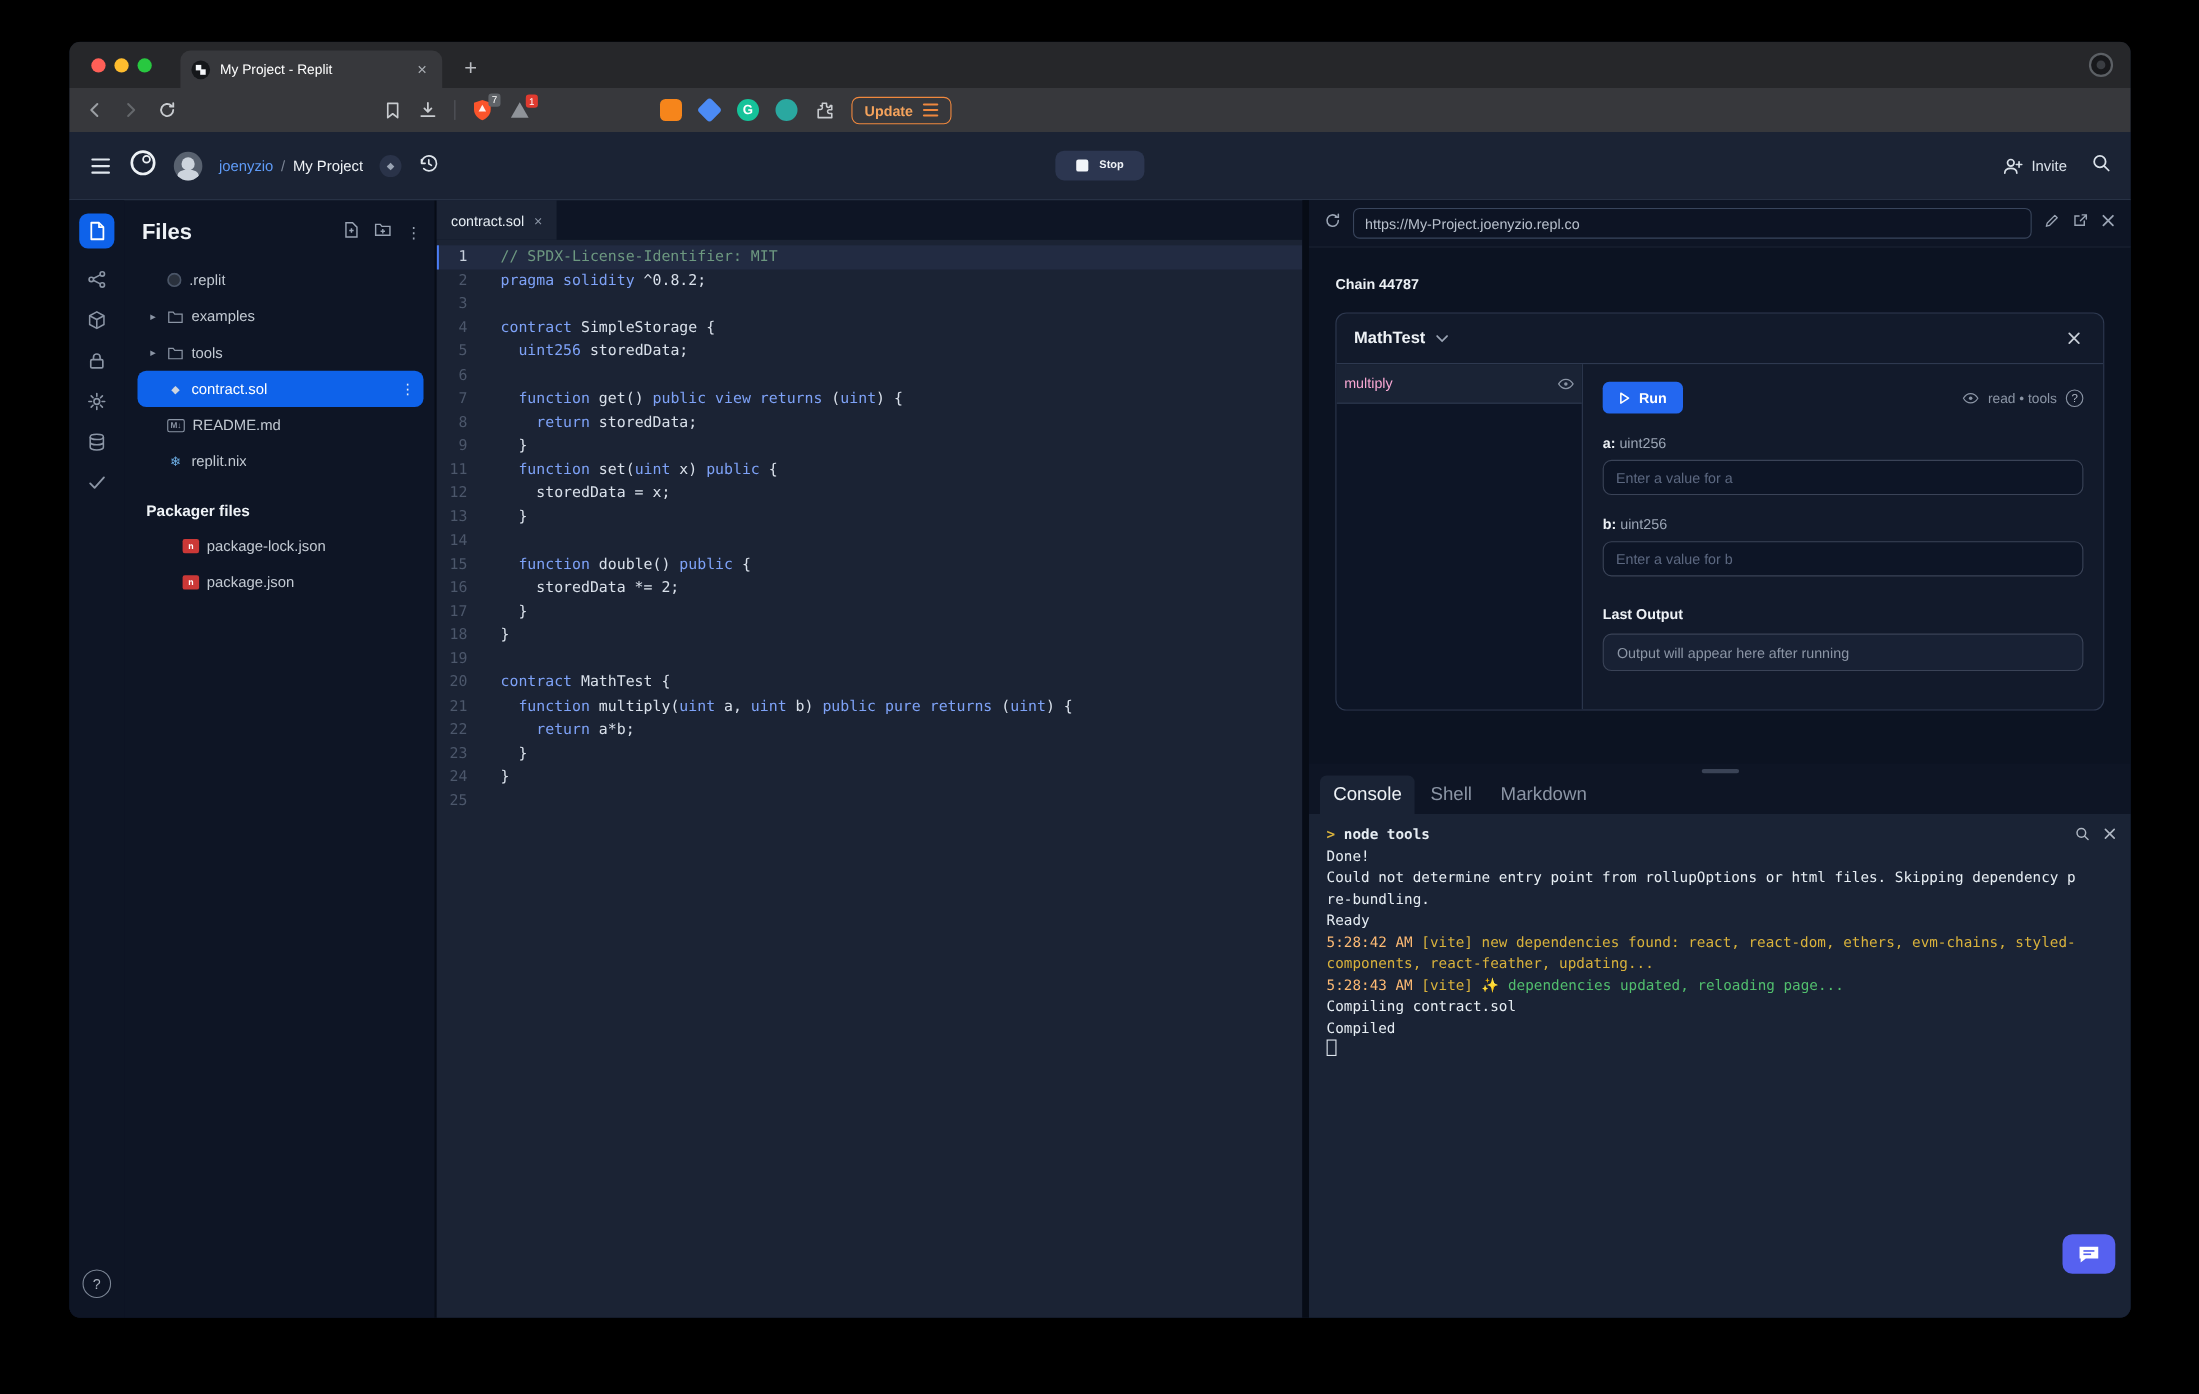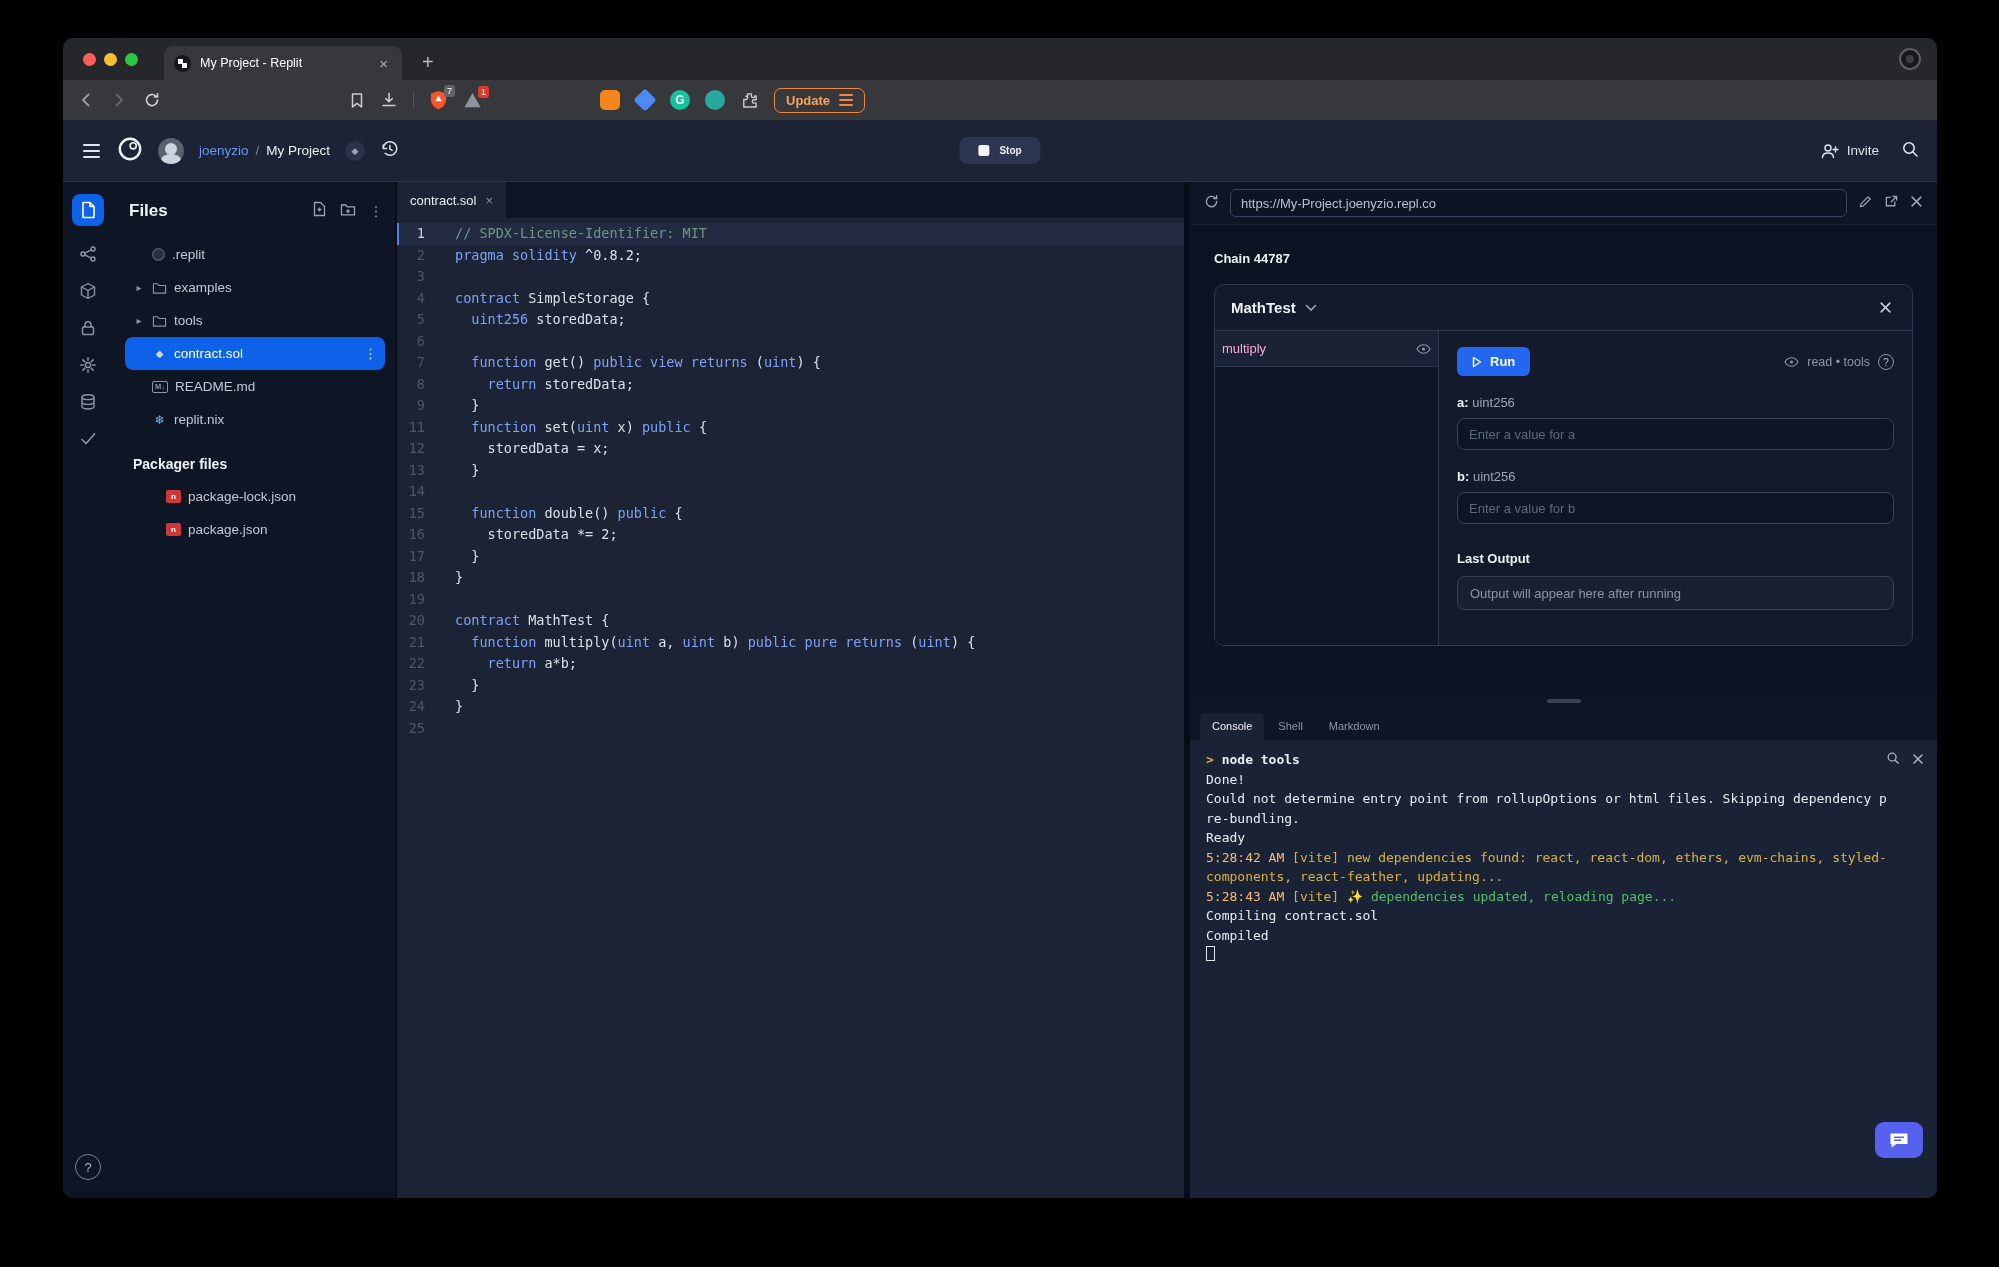--- a/index.html
+++ b/index.html
@@ -81,21 +81,21 @@
     padding-top:12px; gap:19px; position:relative; }
   .rail-active { width:32px; height:32px; background:#0e62ea; border-radius:8px; display:flex; align-items:center; justify-content:center; }
   .rail-ic { display:flex; }
   .help-circle-btm { position:absolute; bottom:18px; left:50%; transform:translateX(-50%);
     width:26px; height:26px; border-radius:50%; border:1.5px solid #7c8696; color:#aeb6c2;
     display:flex; align-items:center; justify-content:center; font-size:13px; }
 
   
   .files { width:282px; flex:none; background:#0e1525; display:flex; flex-direction:column; padding:14px 10px 0 12px; }
   .files-head { display:flex; align-items:center; height:30px; margin-bottom:12px; padding-left:4px; }
-  .files-title { font-size:17px; font-weight:700; color:#eef2f6; }
+  .files-title { font-size:20px; font-weight:700; color:#eef2f6; }
   .files-head-icons { margin-left:auto; display:flex; align-items:center; gap:13px; padding-right:2px; }
   .file-row { height:33px; flex:none; display:flex; align-items:center; gap:7px; padding:0 8px; border-radius:8px;
     color:#c2c9d2; font-size:13.5px; }
   .file-row.selected { background:#0e62ea; color:#fff; }
   .chev { width:12px; flex:none; color:#8b95a5; font-size:10px; text-align:center; }
   .flabel { white-space:nowrap; overflow:hidden; }
   .kebab { margin-left:auto; color:#e8edf4; font-size:13px; }
   .fi { flex:none; display:inline-flex; align-items:center; justify-content:center; width:15px; }
   .fi-replit { width:13px; height:13px; border-radius:50%; background:#2a313d; box-shadow:inset 0 0 0 1.5px #4a5568; }
   .fi-sol { color:#cfd6e0; font-size:10px; }
@@ -153,21 +153,21 @@
     color:#e6edf3; font-size:13px; padding:0 11px; outline:none; font-family:"Liberation Sans", sans-serif; }
   .param-input::placeholder, .webview-url::placeholder { color:#5c6880; }
   .last-output { margin-top:27px; font-weight:700; font-size:13px; color:#eef2f6; }
   .output-box { margin-top:10px; height:34px; border:1px solid #3a4357; background:#182134; border-radius:8px;
     display:flex; align-items:center; padding:0 12px; color:#8b95a5; font-size:13px; }
 
   .handle-row { height:14px; flex:none; display:flex; align-items:center; justify-content:center; }
   .handle { width:34px; height:4px; border-radius:2px; background:#3a4356; }
 
   .console-tabs { height:32px; flex:none; display:flex; align-items:flex-end; padding:0 10px; gap:2px; }
-  .ctab { padding:7px 12px 8px; font-size:11px; color:#8b95a5; border-radius:6px 6px 0 0; }
+  .ctab { padding:7px 12px 8px; font-size:17px; color:#8b95a5; border-radius:6px 6px 0 0; }
   .ctab.active { background:#1a2335; color:#eef2f6; }
   .console { flex:1; background:#1a2335; position:relative; padding:10px 48px 10px 16px; overflow:hidden;
     font-family:"DejaVu Sans Mono", monospace; font-size:13px; line-height:19.5px; }
   .console-actions { position:absolute; top:11px; right:13px; display:flex; gap:12px; }
   .con-line { white-space:pre-wrap; word-break:break-all; }
   .wht { color:#e6edf3; } .b { font-weight:700; } .yel { color:#d9b23c; } .grn { color:#52bf6e; } .gry { color:#fdba74; }
   .cursor { display:inline-block; width:9px; height:15px; border:1px solid #dfe6ee; vertical-align:-2px; }
 
   .chat-fab { position:absolute; right:14px; bottom:40px; width:48px; height:36px; border-radius:9px;
     background:#5661f0; display:flex; align-items:center; justify-content:center; }

